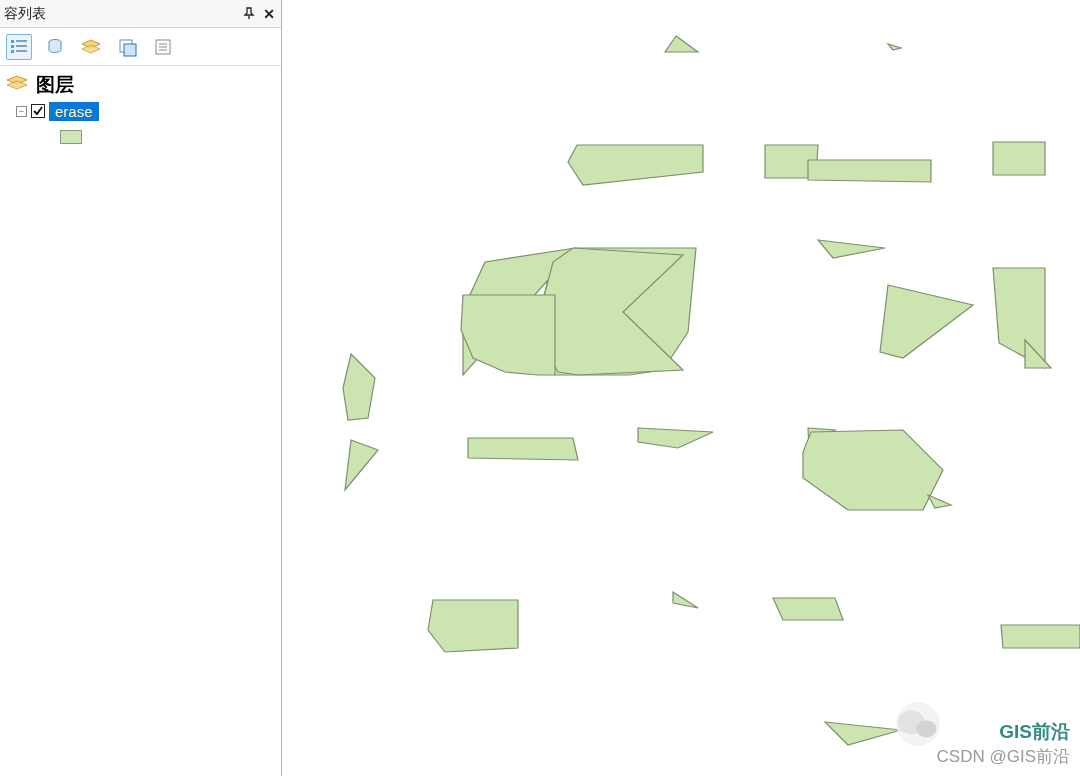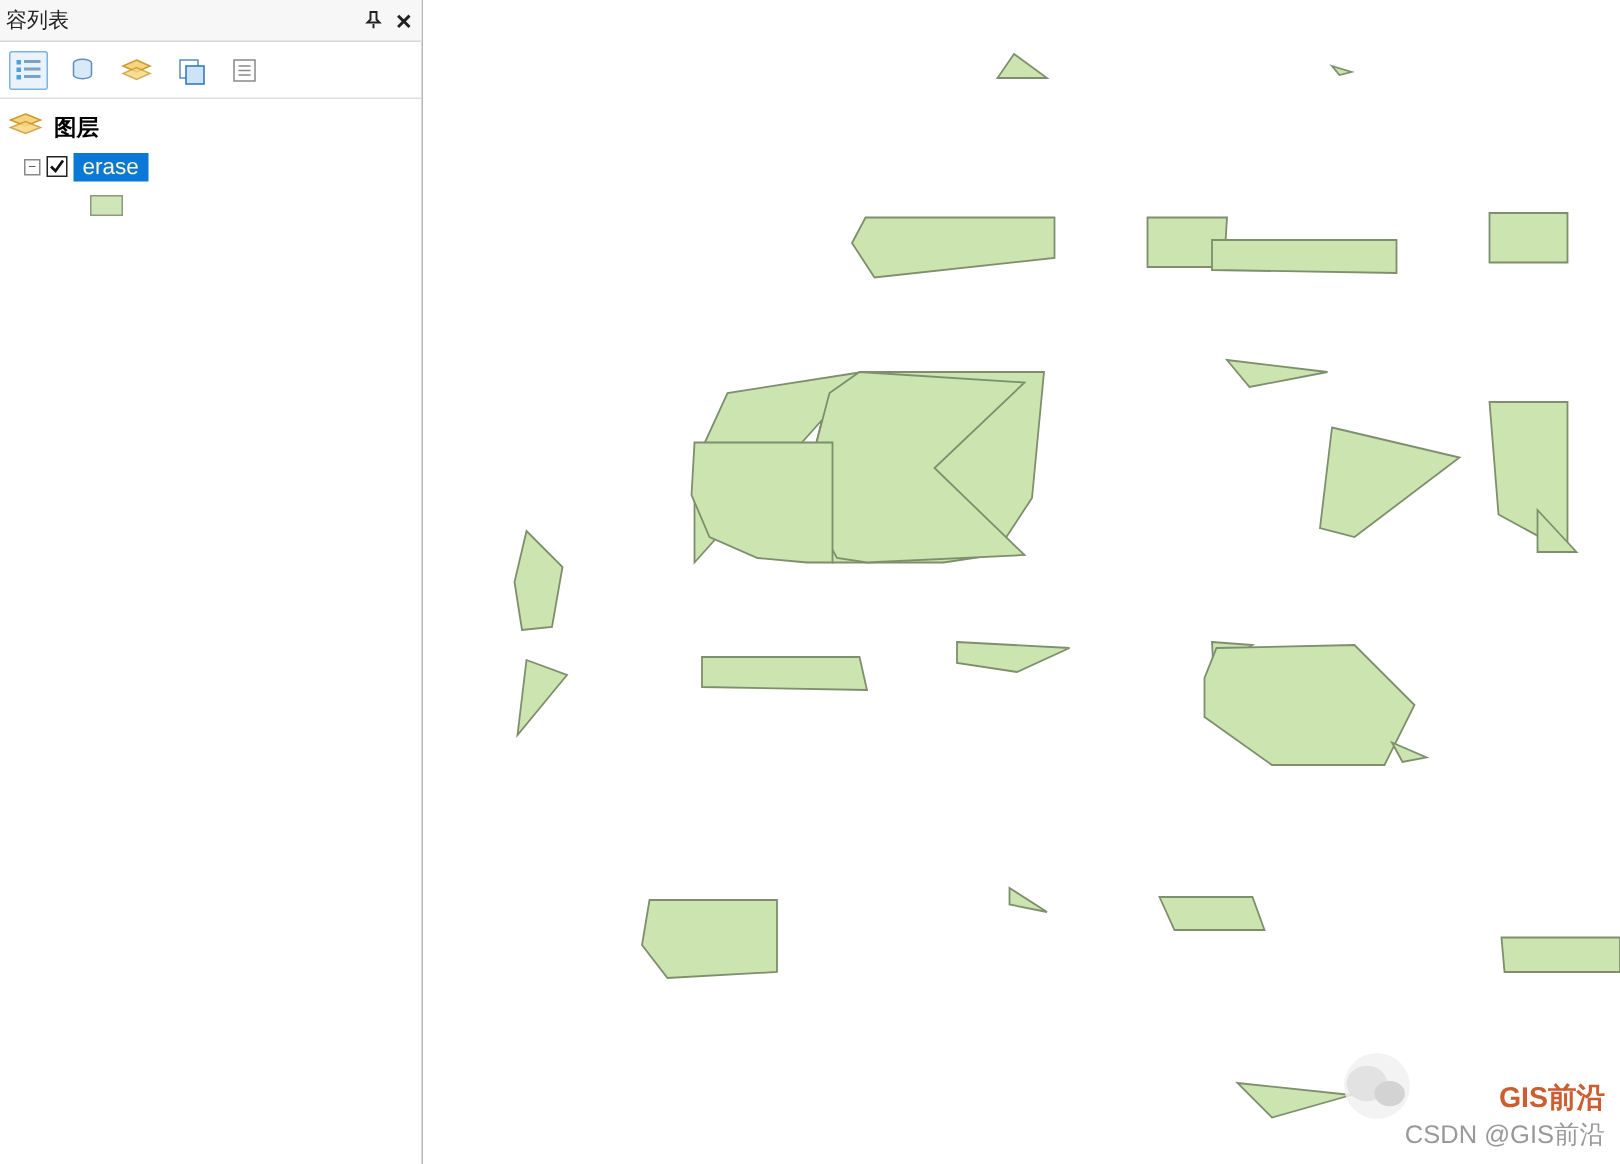--- a/index.html
+++ b/index.html
@@ -57,21 +57,21 @@
   }
   .tree-row {
     display:flex;
     align-items:center;
     gap:4px;
     height:22px;
   }
   .layers-icon {
     display:inline-block;
   }
-  .layers-label { font-weight:bold; font-size:15px; margin-left:4px;}
+  .layers-label { font-weight:bold; font-size:19px; margin-left:4px;}
   .expander {
     width:11px; height:11px;
     border:1px solid #8a8a8a;
     display:flex; align-items:center; justify-content:center;
     font-size:9px; line-height:9px;
     color:#555;
     cursor:pointer;
     margin-left:10px;
   }
   .chk {
@@ -105,21 +105,21 @@
   .poly { fill:#cbe4b0; stroke:#7d8f6d; stroke-width:1.2; }
   .watermark {
     position:absolute;
     right:10px; bottom:8px;
     text-align:right;
     color:#888;
     font-size:17px;
     opacity:0.85;
     pointer-events:none;
   }
-  .watermark .wm-top { font-weight:bold; color:#c2410c; font-size:19px;}
+  .watermark .wm-top { font-weight:bold; color:#0f766e; font-size:19px;}
   .wm-circle {
     width:44px; height:44px;
     border-radius:50%;
     background:#f2f2f2;
     position:absolute;
     right:140px; bottom:30px;
     display:flex; align-items:center; justify-content:center;
     color:#888; font-size:18px;
     opacity:0.85;
   }

